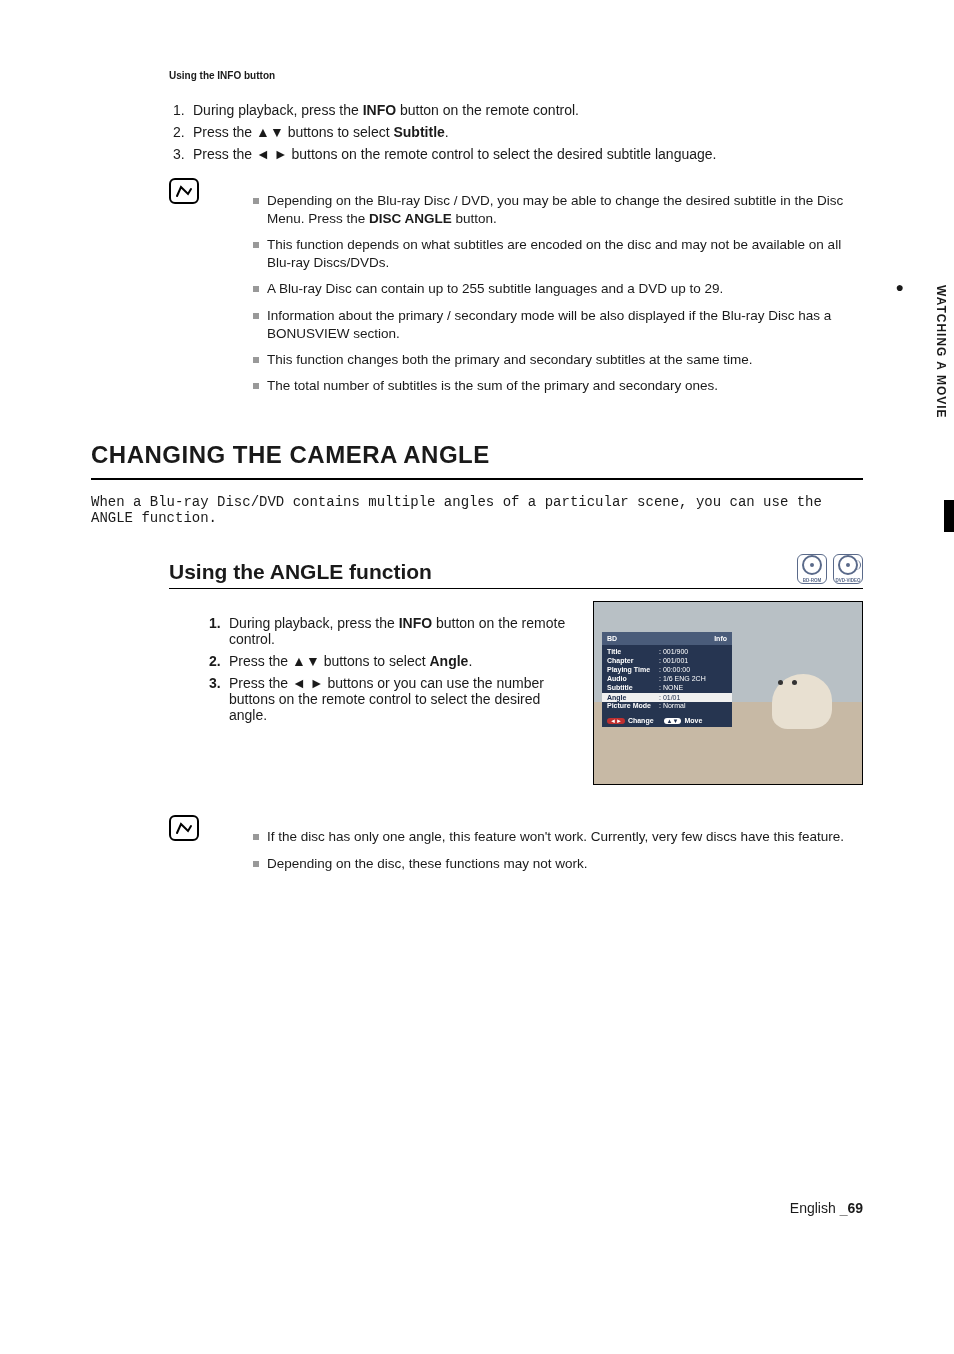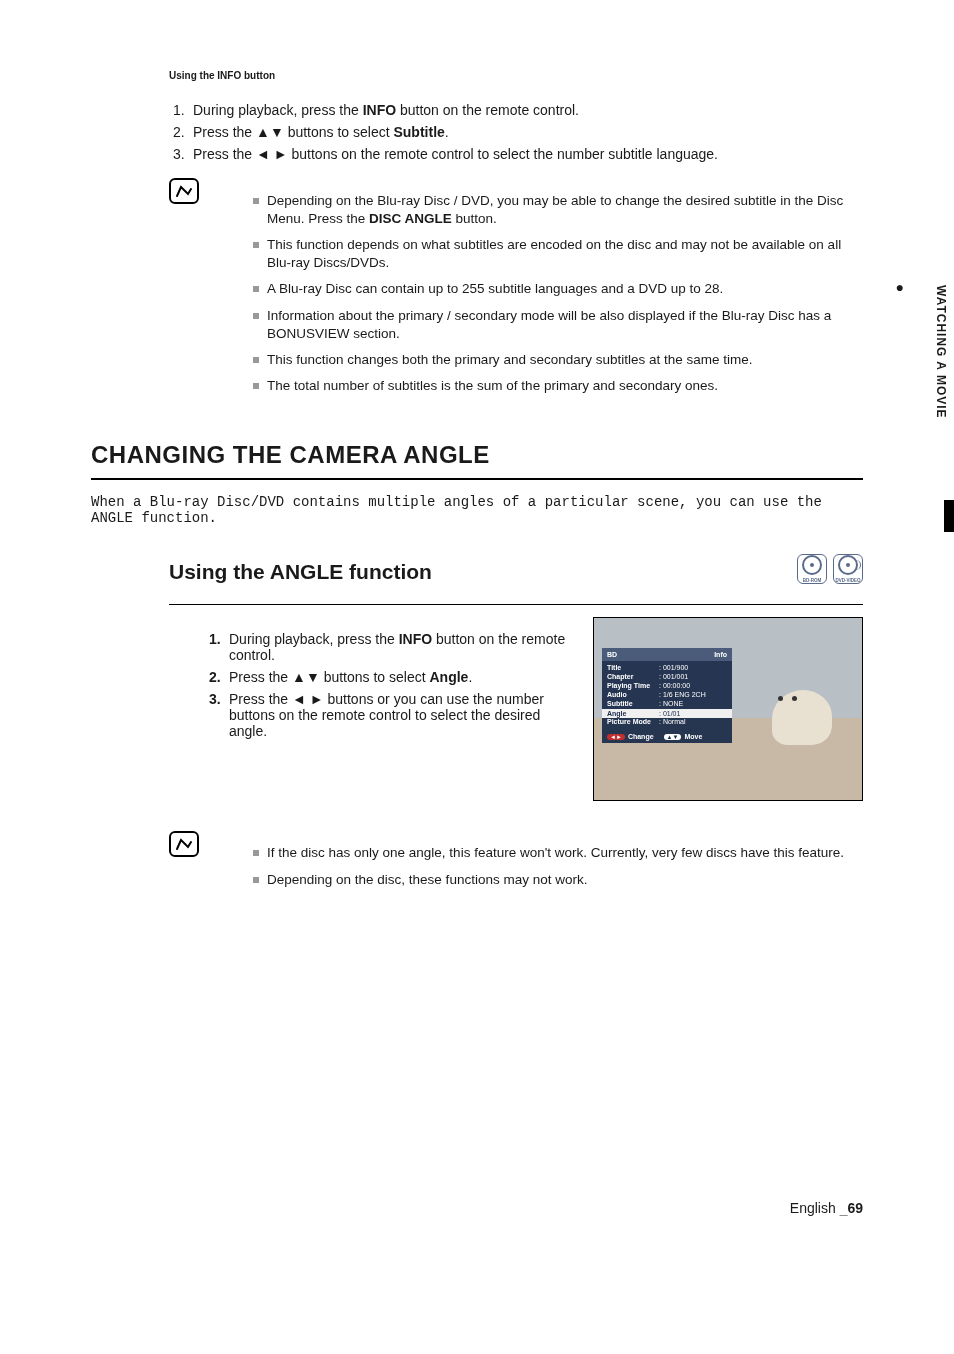--- a/index.html
+++ b/index.html
@@ -118,21 +118,21 @@
     font-family: Liberation Mono, monospace;
   }
 
   .h2-row {
     display: flex;
     align-items: flex-end;
     justify-content: space-between;
     border-bottom: 1.5px solid #000;
     margin-left: 78px;
     margin-bottom: 12px;
-    padding-bottom: 20px;
+    padding-bottom: 4px;
   }
   .h2 {
     font-size: 21px;
     font-weight: bold;
     margin: 0;
   }
   .disc-icons {
     display: flex;
     gap: 6px;
   }
@@ -288,34 +288,34 @@
 
   <div class="side-tab-dot">●</div>
   <div class="side-tab">WATCHING A MOVIE</div>
   <div class="side-bar-black"></div>
 
   <div class="sub-block">
     <div class="subhead">Using the INFO button</div>
     <ol class="ol-num" id="info-steps">
         <li><span class="num">1.</span><span>During playback, press the <b>INFO</b> button on the remote control.</span></li>
         <li><span class="num">2.</span><span>Press the ▲▼ buttons to select <b>Subtitle</b>.</span></li>
-        <li><span class="num">3.</span><span>Press the ◄ ► buttons on the remote control to select the number subtitle language.</span></li>
+        <li><span class="num">3.</span><span>Press the ◄ ► buttons on the remote control to select the desired subtitle language.</span></li>
       </ol>
   </div>
 
   <div class="note-row">
     <div class="note-icon">
       <svg width="18" height="14" viewBox="0 0 18 14">
           <path d="M2 12 L6 3 L13 10 L16 5" stroke="#000" stroke-width="2" fill="none" stroke-linecap="round"></path>
         </svg>
     </div>
     <ul class="note-list" id="info-notes">
         <li>Depending on the Blu-ray Disc / DVD, you may be able to change the desired subtitle in the Disc Menu. Press the <b>DISC ANGLE</b> button.</li>
         <li>This function depends on what subtitles are encoded on the disc and may not be available on all Blu-ray Discs/DVDs.</li>
-        <li>A Blu-ray Disc can contain up to 255 subtitle languages and a DVD up to 28.</li>
+        <li>A Blu-ray Disc can contain up to 255 subtitle languages and a DVD up to 29.</li>
         <li>Information about the primary / secondary mode will be also displayed if the Blu-ray Disc has a BONUSVIEW section.</li>
         <li>This function changes both the primary and secondary subtitles at the same time.</li>
         <li>The total number of subtitles is the sum of the primary and secondary ones.</li>
       </ul>
   </div>
 
   <h1 class="h1">CHANGING THE CAMERA ANGLE</h1>
   <p class="lead">When a Blu-ray Disc/DVD contains multiple angles of a particular scene, you can use the ANGLE function.</p>
 
   <div class="h2-row">

